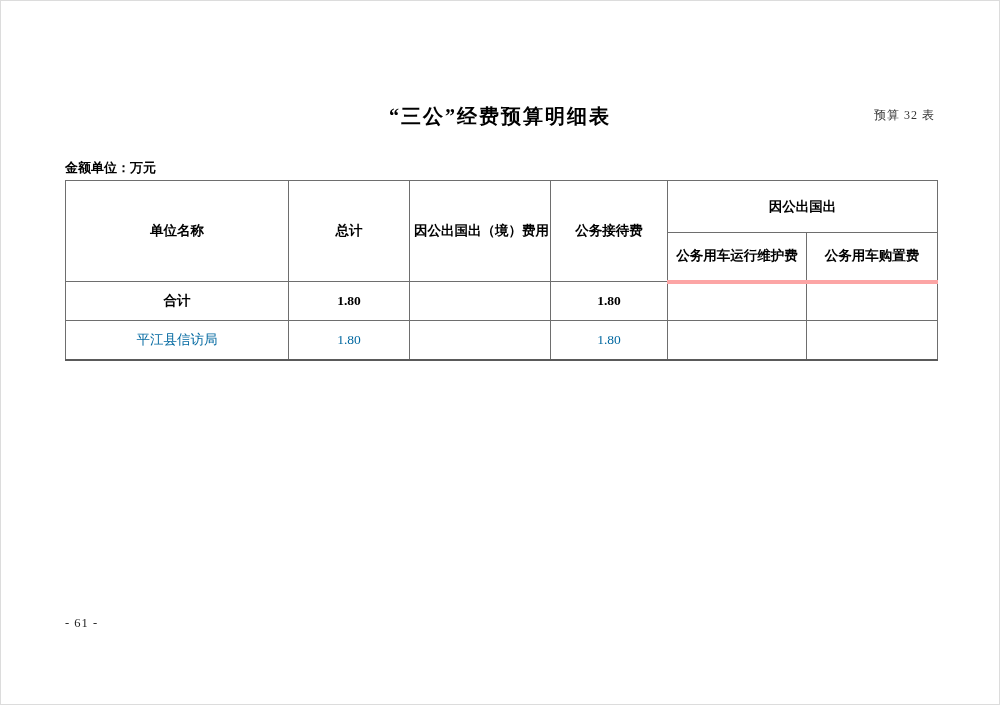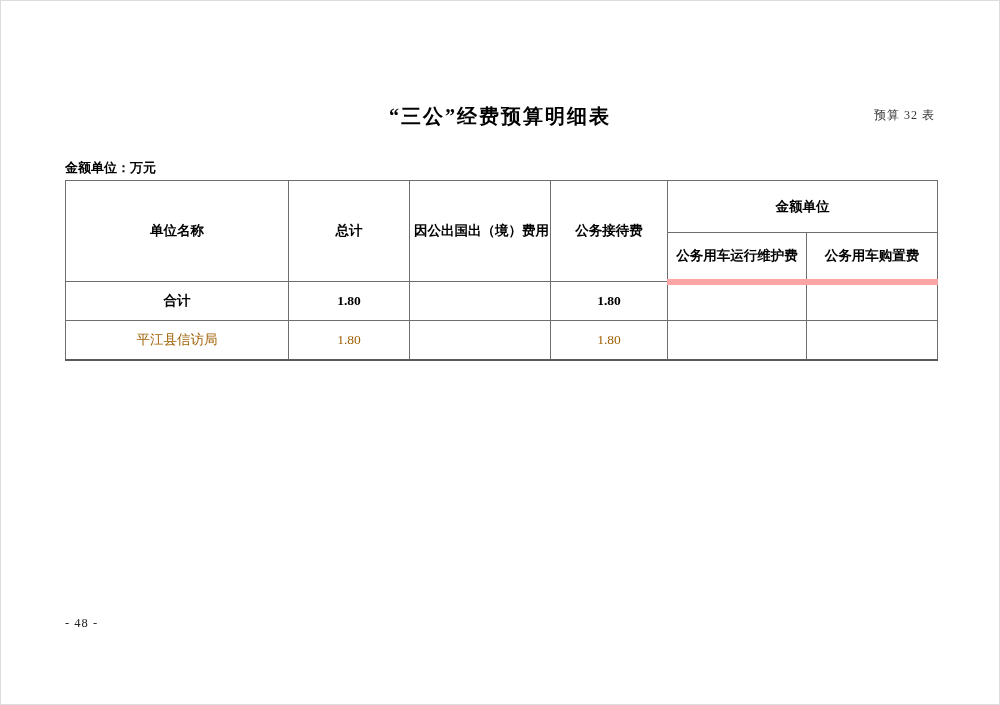--- a/index.html
+++ b/index.html
@@ -66,25 +66,25 @@
     padding: 0 4px;
     font-weight: bold;
     color: #000000;
     overflow: hidden;
     white-space: nowrap;
   }
   tr.hdr-top    { height: 52px; }
   tr.hdr-sub    { height: 49px; }
   tr.data-row   { height: 39px; }
   
-  tr.hdr-sub th, th.spans-header { border-bottom: 6px solid #fca5a5; }
+  tr.hdr-sub th, th.spans-header { border-bottom: 4px solid #fca5a5; }
   
   tr.data-row td { border-top-width: 1.5px; }
   table.budget tr.data-row:last-child td { border-bottom: 2px solid #5a5a5a; }
-  tr.row-detail td { font-weight: normal; color: #a16207; }
+  tr.row-detail td { font-weight: normal; color: #0369a1; }
   .page-number {
     position: absolute;
     top: 615px;
     left: 64px;
     font-size: 12.5px;
     color: #222222;
     letter-spacing: 1px;
   }
 </style>
 </head>
@@ -108,21 +108,21 @@
       <col style="width:117px">
       <col style="width:139px">
       <col style="width:131px">
     </colgroup>
     <thead>
       <tr class="hdr-top">
         <th rowspan="2" class="spans-header">单位名称</th>
         <th rowspan="2" class="spans-header">总计</th>
         <th rowspan="2" class="spans-header">因公出国出（境）费用</th>
         <th rowspan="2" class="spans-header">公务接待费</th>
-        <th colspan="2">金额单位</th>
+        <th colspan="2">因公出国出</th>
       </tr>
       <tr class="hdr-sub">
         <th>公务用车运行维护费</th>
         <th>公务用车购置费</th>
       </tr>
     </thead>
     <tbody>
       <tr class="data-row row-total">
         <td>合计</td>
         <td>1.80</td>
@@ -135,15 +135,15 @@
         <td>平江县信访局</td>
         <td>1.80</td>
         <td></td>
         <td>1.80</td>
         <td></td>
         <td></td>
       </tr>
     </tbody>
   </table>
 
-  <div class="page-number">- 48 -</div>
+  <div class="page-number">- 61 -</div>
 
 </div>
 
 </body></html>

